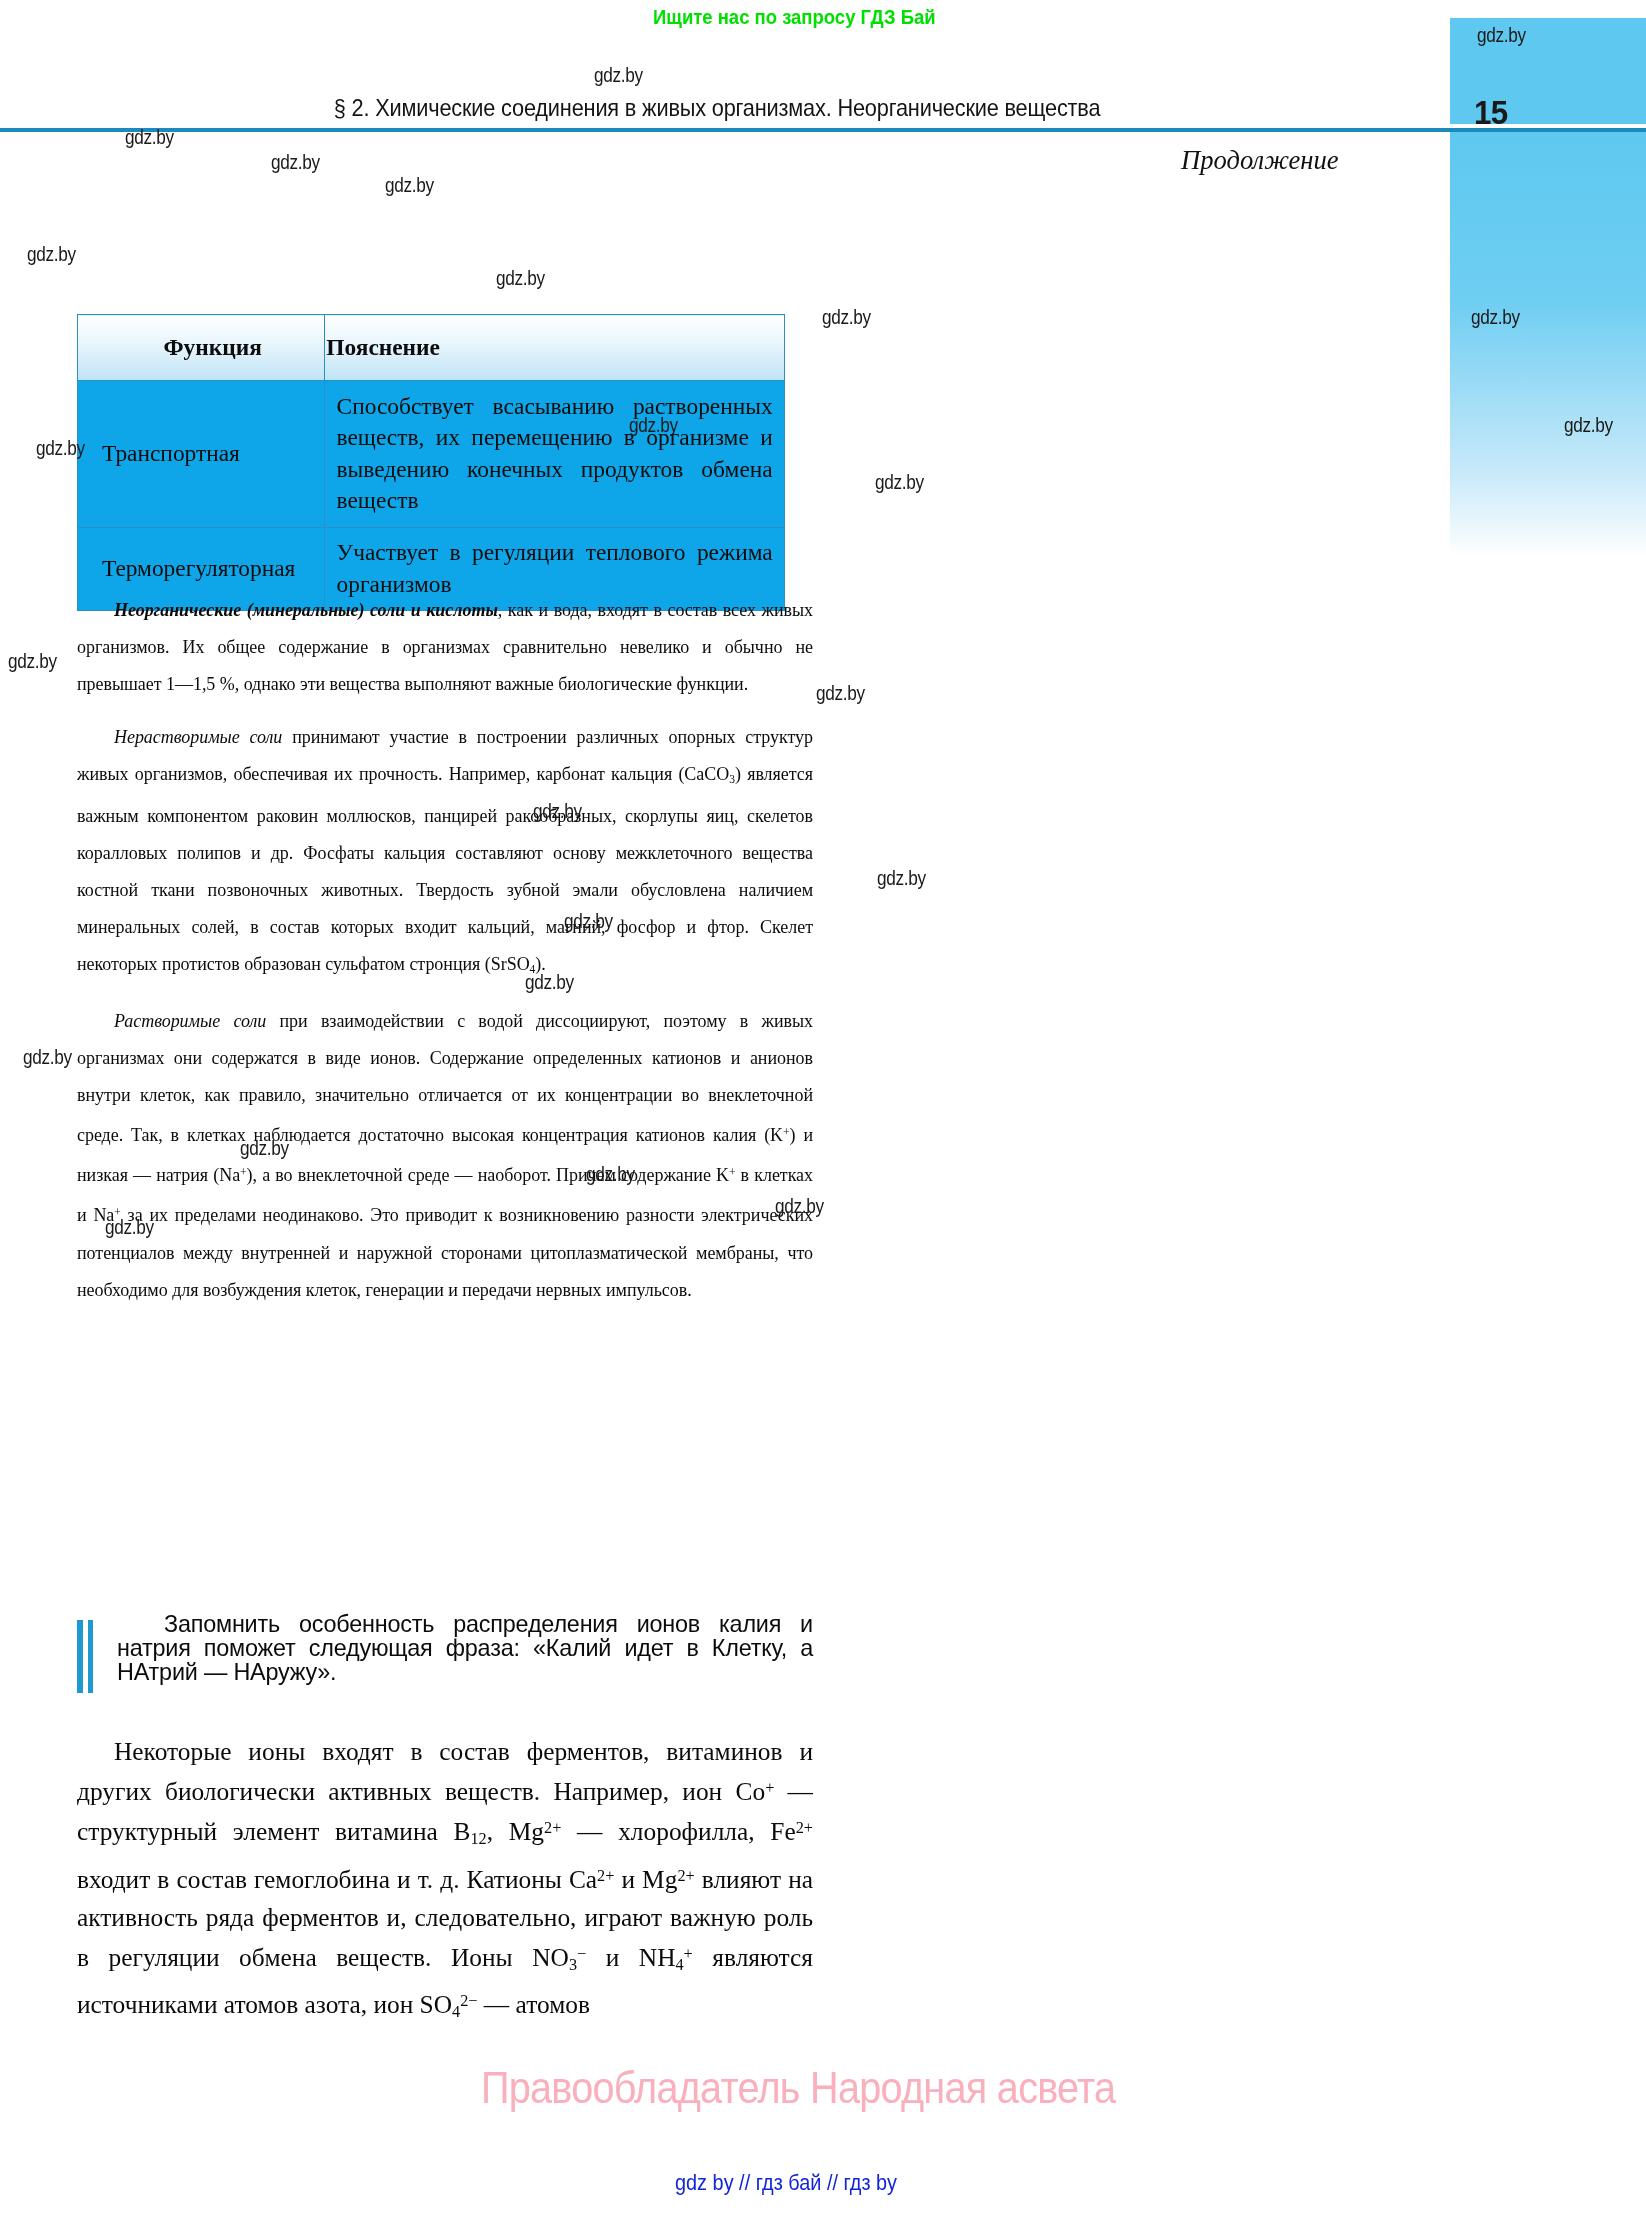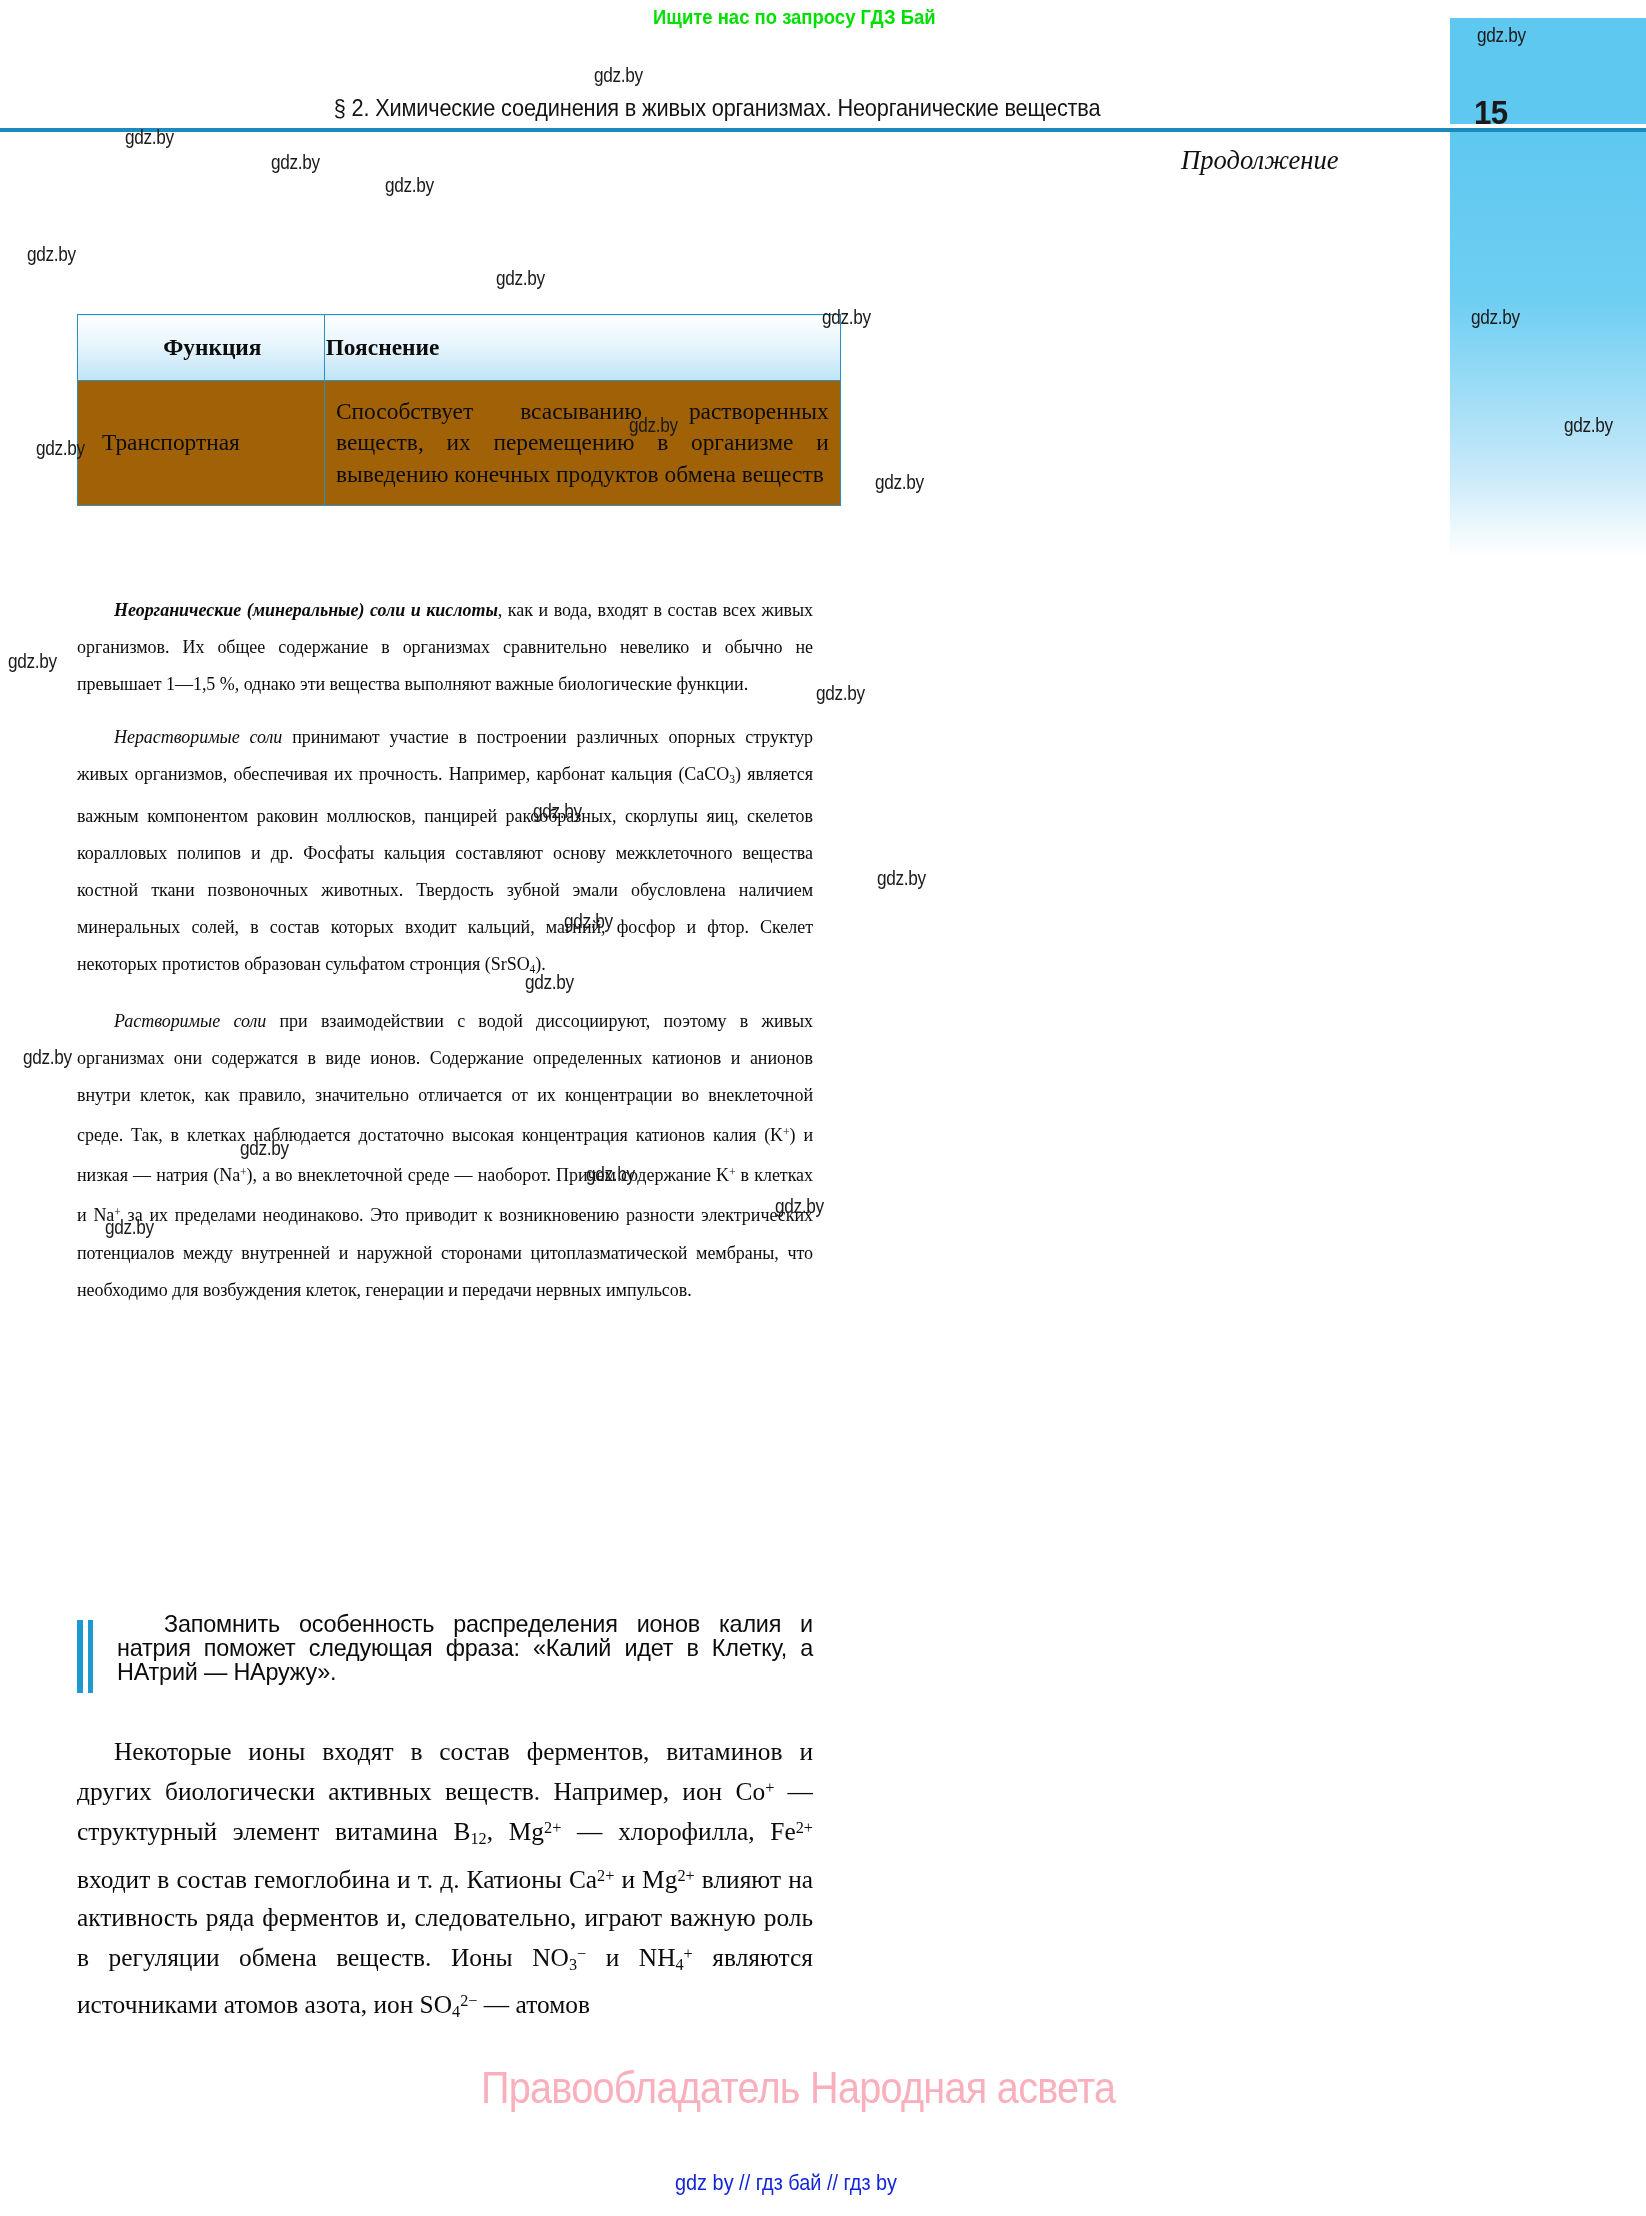--- a/index.html
+++ b/index.html
@@ -124,24 +124,24 @@
     font-style: italic;
     font-size: 26.6px;
     color: #111;
     z-index: 20;
   }
 
   
   #fn-table {
     position: absolute;
     left: 77px; top: 314px;
-    width: 764px;
+    width: 708px;
     border-collapse: collapse;
     z-index: 20;
-    background: #a16207;
+    background: #0ea5e9;
   }
   #fn-table td, #fn-table th {
     border: 1.6px solid #2b8fc4;
     vertical-align: middle;
   }
   #fn-table thead th {
     background: linear-gradient(to bottom, #ffffff 0%, #e7f5fc 45%, #bfe4f6 100%);
     font-family: "Liberation Serif", serif;
     font-weight: bold;
     font-size: 23.4px;
@@ -262,20 +262,24 @@
   <thead>
     <tr>
       <th class="col-fn">Функция</th>
       <th class="col-exp">Пояснение</th>
     </tr>
   </thead>
   <tbody>
     <tr class="row-tall">
       <td class="col-fn">Транспортная</td>
       <td class="col-exp">Способствует всасыванию растворенных веществ, их перемещению в организме и выведению конечных продуктов обмена веществ</td>
+    </tr>
+    <tr class="row-short">
+      <td class="col-fn">Терморегуляторная</td>
+      <td class="col-exp">Участвует в регуляции теплового режима организмов</td>
     </tr>
   </tbody>
 </table>
 
 <div id="body-text">
 
   <p><span class="lead">Неорганические (минеральные) соли и кислоты</span><span>, как и вода, входят в состав всех живых организмов. Их общее содержание в организмах сравнительно невелико и обычно не превышает 1—1,5 %, однако эти вещества выполняют важные биологические функции.</span></p>
 
   <p><span class="ital">Нерастворимые соли</span><span> принимают участие в построении различных опорных структур живых организмов, обеспечивая их прочность. Например, карбонат кальция (CaCO</span><sub>3</sub><span>) является важным компонентом раковин моллюсков, панцирей ракообразных, скорлупы яиц, скелетов коралловых полипов и др. Фосфаты кальция составляют основу межклеточного вещества костной ткани позвоночных животных. Твердость зубной эмали обусловлена наличием минеральных солей, в состав которых входит кальций, магний, фосфор и фтор. Скелет некоторых протистов образован сульфатом стронция (SrSO</span><sub>4</sub><span>).</span></p>
 

